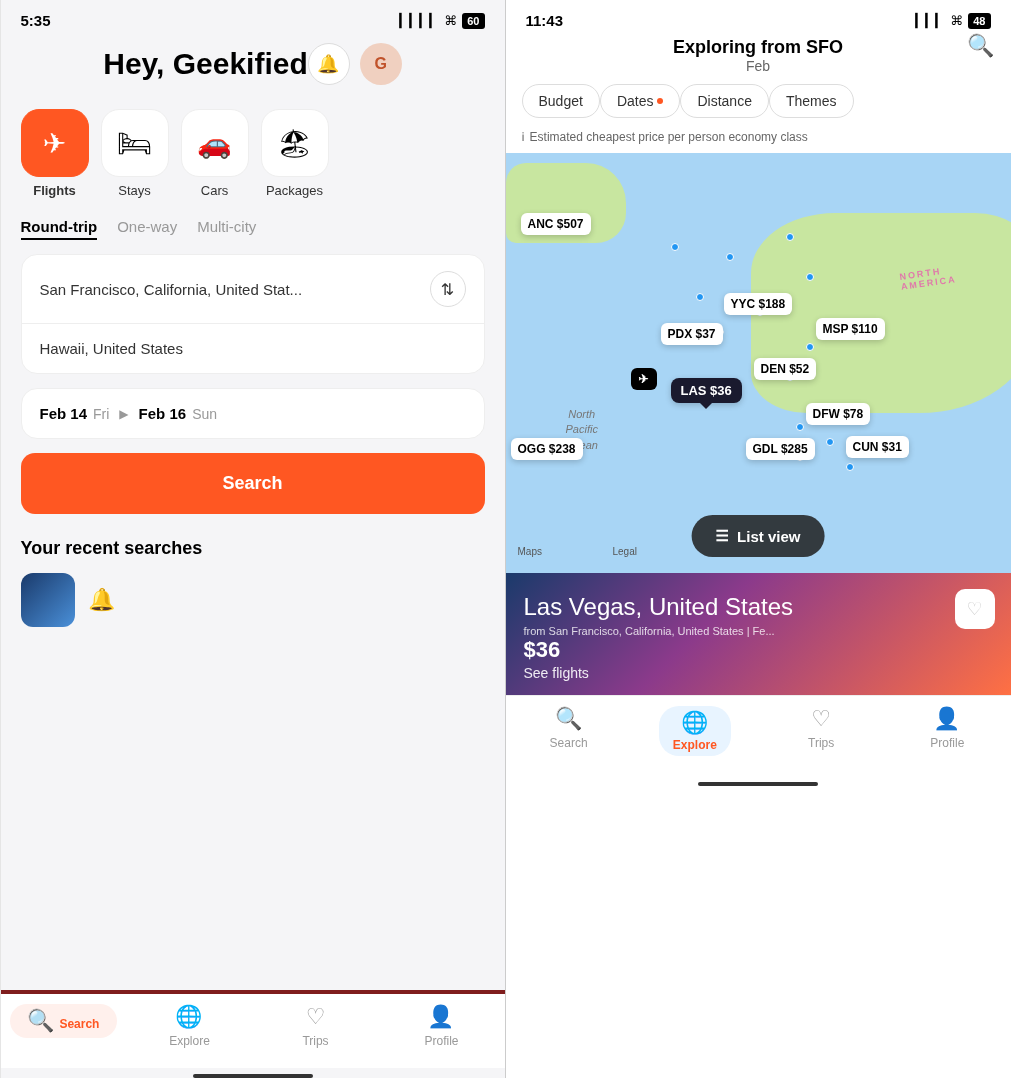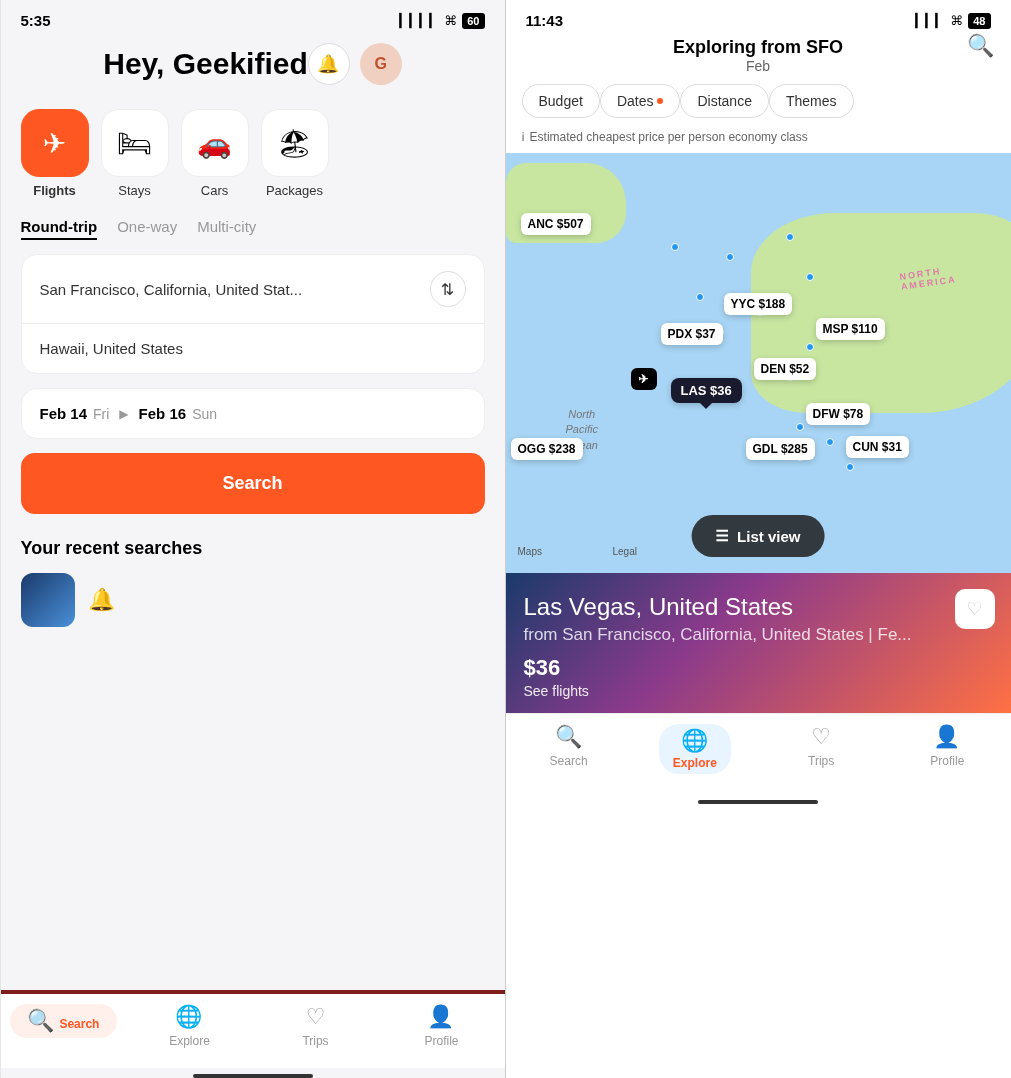--- a/index.html
+++ b/index.html
@@ -506,23 +506,22 @@
       padding: 20px 18px 14px;
       color: #fff;
       flex-shrink: 0;
     }
     .dest-city {
       font-size: 24px;
       font-weight: 400;
       margin-bottom: 4px;
     }
     .dest-from {
-      font-size: 17px;
+      font-size: 11px;
       color: rgba(255,255,255,0.8);
-      margin-bottom: 10px;
     }
     .dest-price {
       font-size: 22px;
       font-weight: 700;
     }
     .dest-link {
       font-size: 14px;
       color: rgba(255,255,255,0.9);
       margin-top: 2px;
     }

